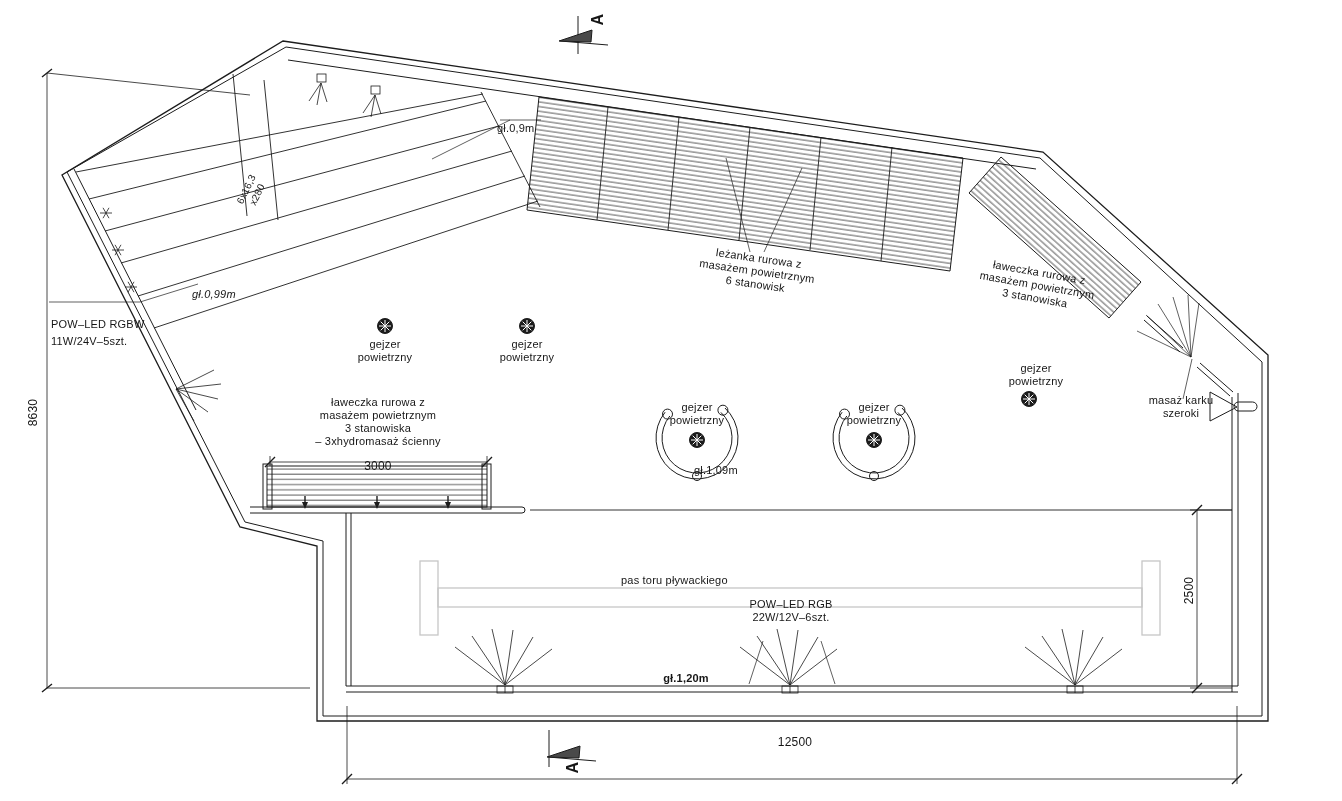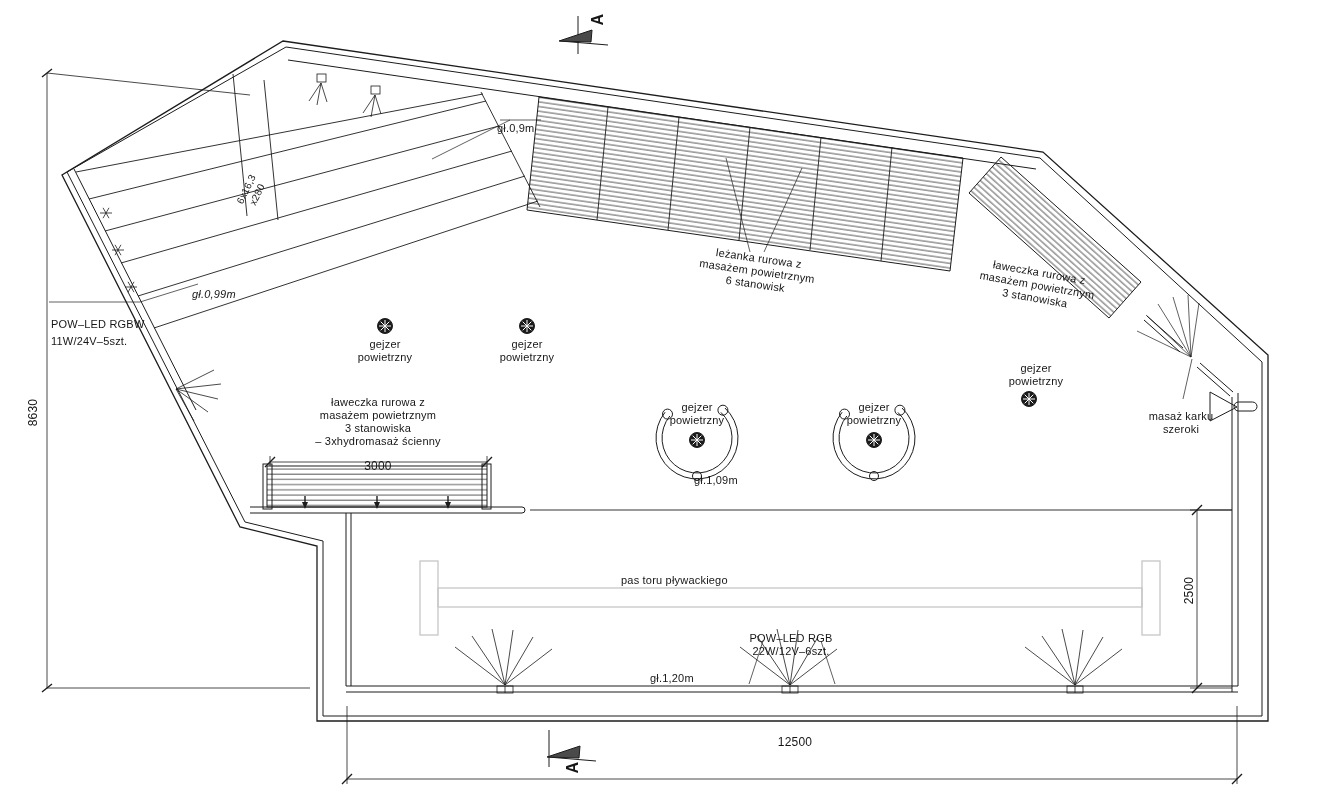--- a/index.html
+++ b/index.html
@@ -2,21 +2,21 @@
 <html><head>
 <meta charset="utf-8">
 <style>
   html,body{margin:0;padding:0;background:#fff;}
   #canvas{position:relative;width:1342px;height:801px;background:#fff;overflow:hidden;
           font-family:"Liberation Sans",sans-serif;}
   #plan-svg{position:absolute;left:0;top:0;}
   .lbl{position:absolute;font:11px/13px "Liberation Sans",sans-serif;color:#161616;
        white-space:pre-line;letter-spacing:.2px;}
   .c{text-align:center;}
-  .r{text-align:left;}
+  .r{text-align:center;font-weight:bold;}
   .dim{font-size:12px;}
   .rot90{transform:rotate(-90deg);}
   .secA{font-size:16px;font-weight:bold;transform:rotate(-90deg);}
 </style>
 </head>
 <body>
 
 <div id="canvas">
 
 <svg id="plan-svg" width="1342" height="801" viewBox="0 0 1342 801">
@@ -214,29 +214,29 @@
   <g stroke="#1c1c1c" stroke-width="1">
     <path d="M578,16 V54 M560,41 L608,45" fill="none"></path>
     <path d="M559,41 L592,30 L591,42 Z" fill="#4a4a4a"></path>
     <path d="M549,730 V767 M548,757 L596,761" fill="none"></path>
     <path d="M547,757 L580,746 L579,758 Z" fill="#4a4a4a"></path>
   </g>
 </svg>
 
 <div class="lbl" style="left:497px;top:122px;">gł.0,9m</div>
 <div class="lbl" style="left:192px;top:288px;font-style:italic;">gł.0,99m</div>
-<div class="lbl c" style="left:694px;top:474px;">gł.1,09m</div>
+<div class="lbl c" style="left:694px;top:464px;">gł.1,09m</div>
 <div class="lbl r" style="left:650px;top:672px;width:72px;">gł.1,20m</div>
 
 <div class="lbl c" style="left:224px;top:180px;width:56px;font-size:10px;line-height:12px;transform:rotate(-64deg);">6x16,3
 x280</div>
 
 <div class="lbl" style="left:51px;top:284px;line-height:17px;margin-top:32px;">POW–LED RGBW
 11W/24V–5szt.</div>
-<div class="lbl c" style="left:726px;top:632px;width:130px;">POW–LED RGB
+<div class="lbl c" style="left:726px;top:598px;width:130px;">POW–LED RGB
 22W/12V–6szt.</div>
 
 <div class="lbl c" style="left:682px;top:252px;width:150px;transform:rotate(8deg);">leżanka rurowa z
 masażem powietrznym
 6 stanowisk</div>
 <div class="lbl c" style="left:962px;top:266px;width:150px;transform:rotate(10deg);">ławeczka rurowa z
 masażem powietrznym
 3 stanowiska</div>
 <div class="lbl c" style="left:283px;top:396px;width:190px;">ławeczka rurowa z
 masażem powietrznym
@@ -247,21 +247,21 @@
 powietrzny</div>
 <div class="lbl c" style="left:487px;top:338px;width:80px;">gejzer
 powietrzny</div>
 <div class="lbl c" style="left:996px;top:362px;width:80px;">gejzer
 powietrzny</div>
 <div class="lbl c" style="left:657px;top:401px;width:80px;">gejzer
 powietrzny</div>
 <div class="lbl c" style="left:834px;top:401px;width:80px;">gejzer
 powietrzny</div>
 
-<div class="lbl c" style="left:1131px;top:394px;width:100px;margin-top:16px;">masaż karku
+<div class="lbl c" style="left:1131px;top:394px;width:100px;">masaż karku
 szeroki</div>
 <div class="lbl" style="left:585px;top:574px;padding-left:36px;">pas toru pływackiego</div>
 
 <div class="lbl dim c" style="left:348px;top:460px;width:60px;">3000</div>
 <div class="lbl dim c" style="left:763px;top:736px;width:64px;">12500</div>
 <div class="lbl dim c rot90" style="left:13px;top:406px;width:40px;">8630</div>
 <div class="lbl dim c rot90" style="left:1169px;top:584px;width:40px;">2500</div>
 
 <div class="lbl secA" style="left:592px;top:13px;">A</div>
 <div class="lbl secA" style="left:567px;top:761px;">A</div>

